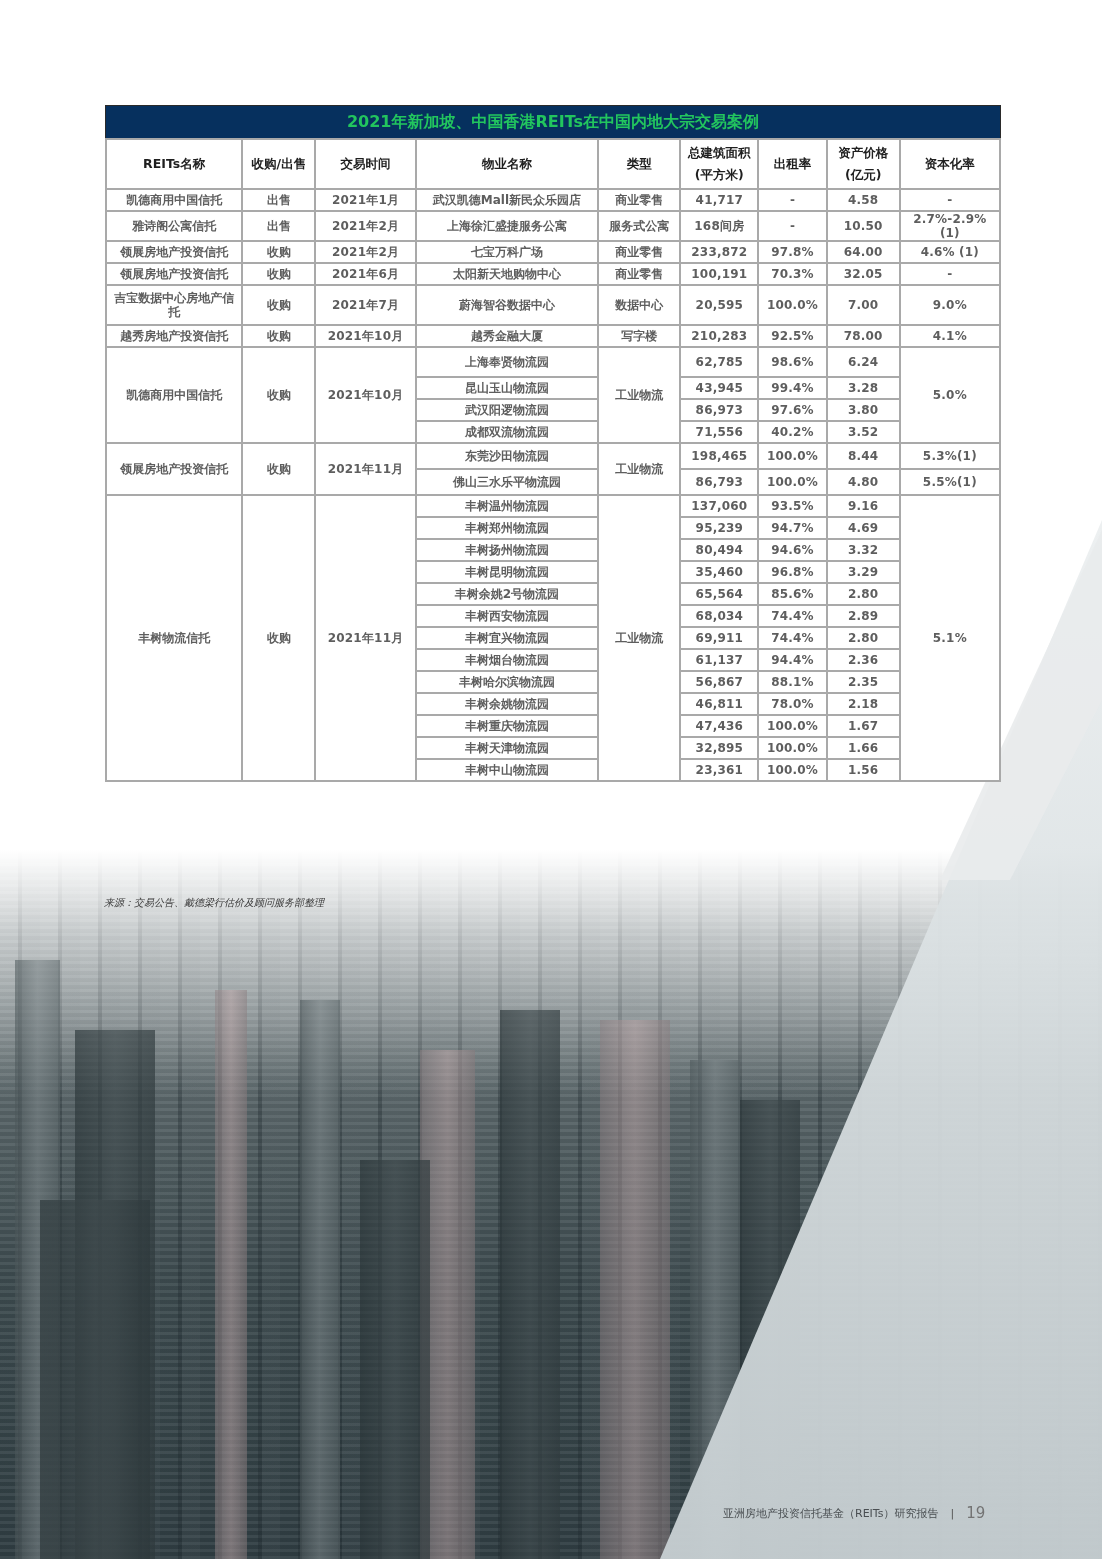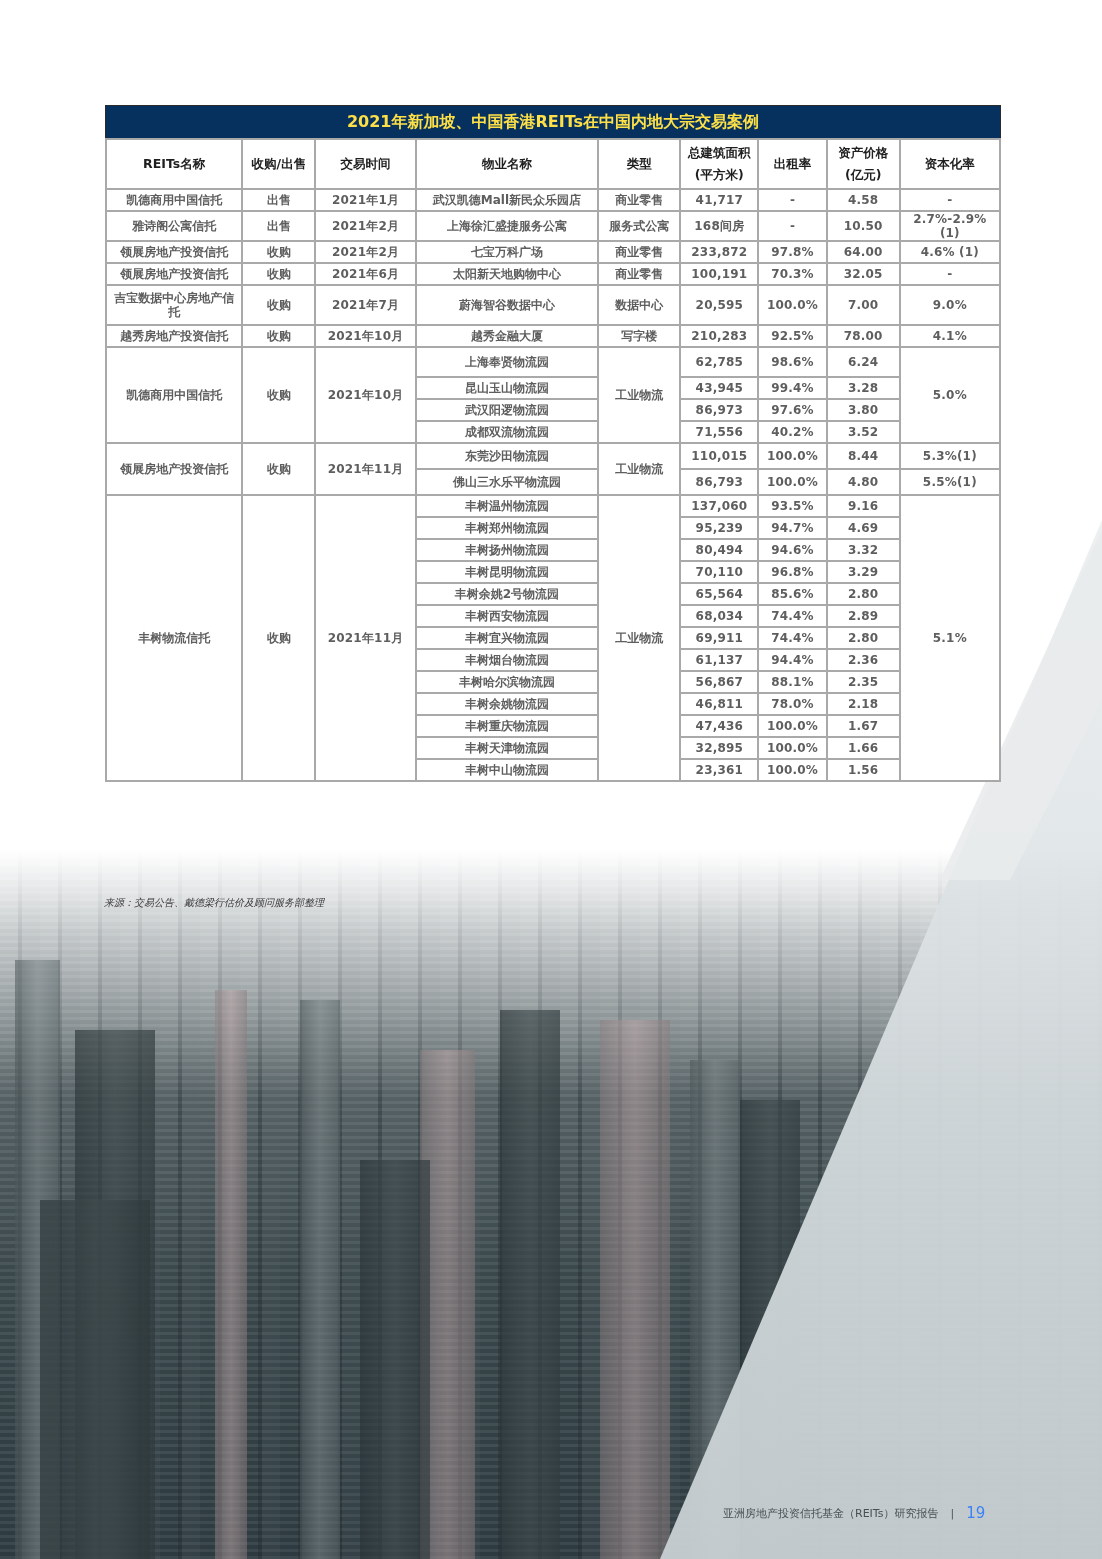--- a/index.html
+++ b/index.html
@@ -35,21 +35,21 @@
   }
   .table-wrap {
     position: absolute; left: 105px; top: 105px; width: 896px; z-index: 2;
     background: #ffffff;
   }
   table.reits {
     width: 896px; border-collapse: collapse; table-layout: fixed;
     border: 1.5px solid #2a2a2a;
   }
   .reits caption {
-    caption-side: top; background: #06305e; color: #fde047;
+    caption-side: top; background: #06305e; color: #22c55e;
     font-weight: bold; font-size: 16px; height: 32px; line-height: 32px;
     border: 1.5px solid #2a2a2a; border-bottom: none;
     font-family: "DejaVu Sans", sans-serif;
   }
   .reits th, .reits td {
     border: 2px solid #a9a9a9; text-align: center; vertical-align: middle;
     padding: 0 2px; font-size: 12px; color: #5e5e5e; font-weight: bold;
     line-height: 14px;
   }
   .reits th { color: #1f1f1f; font-size: 12.5px; height: 48px; }
@@ -57,21 +57,21 @@
   .reits td.num { font-family: "DejaVu Sans", sans-serif; letter-spacing: 0.2px; }
   .notes {
     position: absolute; left: 104px; top: 893px; z-index: 2;
     font-style: italic; font-size: 10px; color: #3a3a3a; line-height: 19px;
   }
   .footer {
     position: absolute; left: 723px; top: 1504px; z-index: 3;
     font-size: 11px; color: #4a4f52; display: flex; align-items: center;
   }
   .footer .sep { margin: 0 12px 0 12px; color: #555; }
-  .footer .page { font-size: 15px; color: #3b82f6; text-align: right; }
+  .footer .page { font-size: 15px; color: #737373; text-align: right; }
 </style>
 </head>
 <body>
 
 <div class="bg-city"></div>
 <div class="bldg" style="left:15px;top:960px;width:45px;height:600px;"></div>
 <div class="bldg pink" style="left:215px;top:990px;width:32px;height:570px;"></div>
 <div class="bldg dark" style="left:75px;top:1030px;width:80px;height:530px;"></div>
 <div class="bldg" style="left:300px;top:1000px;width:40px;height:560px;"></div>
 <div class="bldg pink" style="left:420px;top:1050px;width:55px;height:510px;"></div>
@@ -206,21 +206,21 @@
           <td class="num">71,556</td>
           <td class="num">40.2%</td>
           <td class="num">3.52</td>
         </tr>
         <tr style="height: 26px;">
           <td rowspan="2">领展房地产投资信托</td>
           <td rowspan="2">收购</td>
           <td class="num" rowspan="2">2021年11月</td>
           <td>东莞沙田物流园</td>
           <td rowspan="2">工业物流</td>
-          <td class="num">110,015</td>
+          <td class="num">198,465</td>
           <td class="num">100.0%</td>
           <td class="num">8.44</td>
           <td class="num">5.3%(1)</td>
         </tr>
         <tr style="height: 26px;">
           <td>佛山三水乐平物流园</td>
           <td class="num">86,793</td>
           <td class="num">100.0%</td>
           <td class="num">4.80</td>
           <td class="num">5.5%(1)</td>
@@ -243,21 +243,21 @@
           <td class="num">4.69</td>
         </tr>
         <tr style="height: 22px; margin-top: 31px;">
           <td>丰树扬州物流园</td>
           <td class="num">80,494</td>
           <td class="num">94.6%</td>
           <td class="num">3.32</td>
         </tr>
         <tr style="height: 22px;">
           <td>丰树昆明物流园</td>
-          <td class="num">70,110</td>
+          <td class="num">35,460</td>
           <td class="num">96.8%</td>
           <td class="num">3.29</td>
         </tr>
         <tr style="height: 22px;">
           <td>丰树余姚2号物流园</td>
           <td class="num">65,564</td>
           <td class="num">85.6%</td>
           <td class="num">2.80</td>
         </tr>
         <tr style="height: 22px;">

